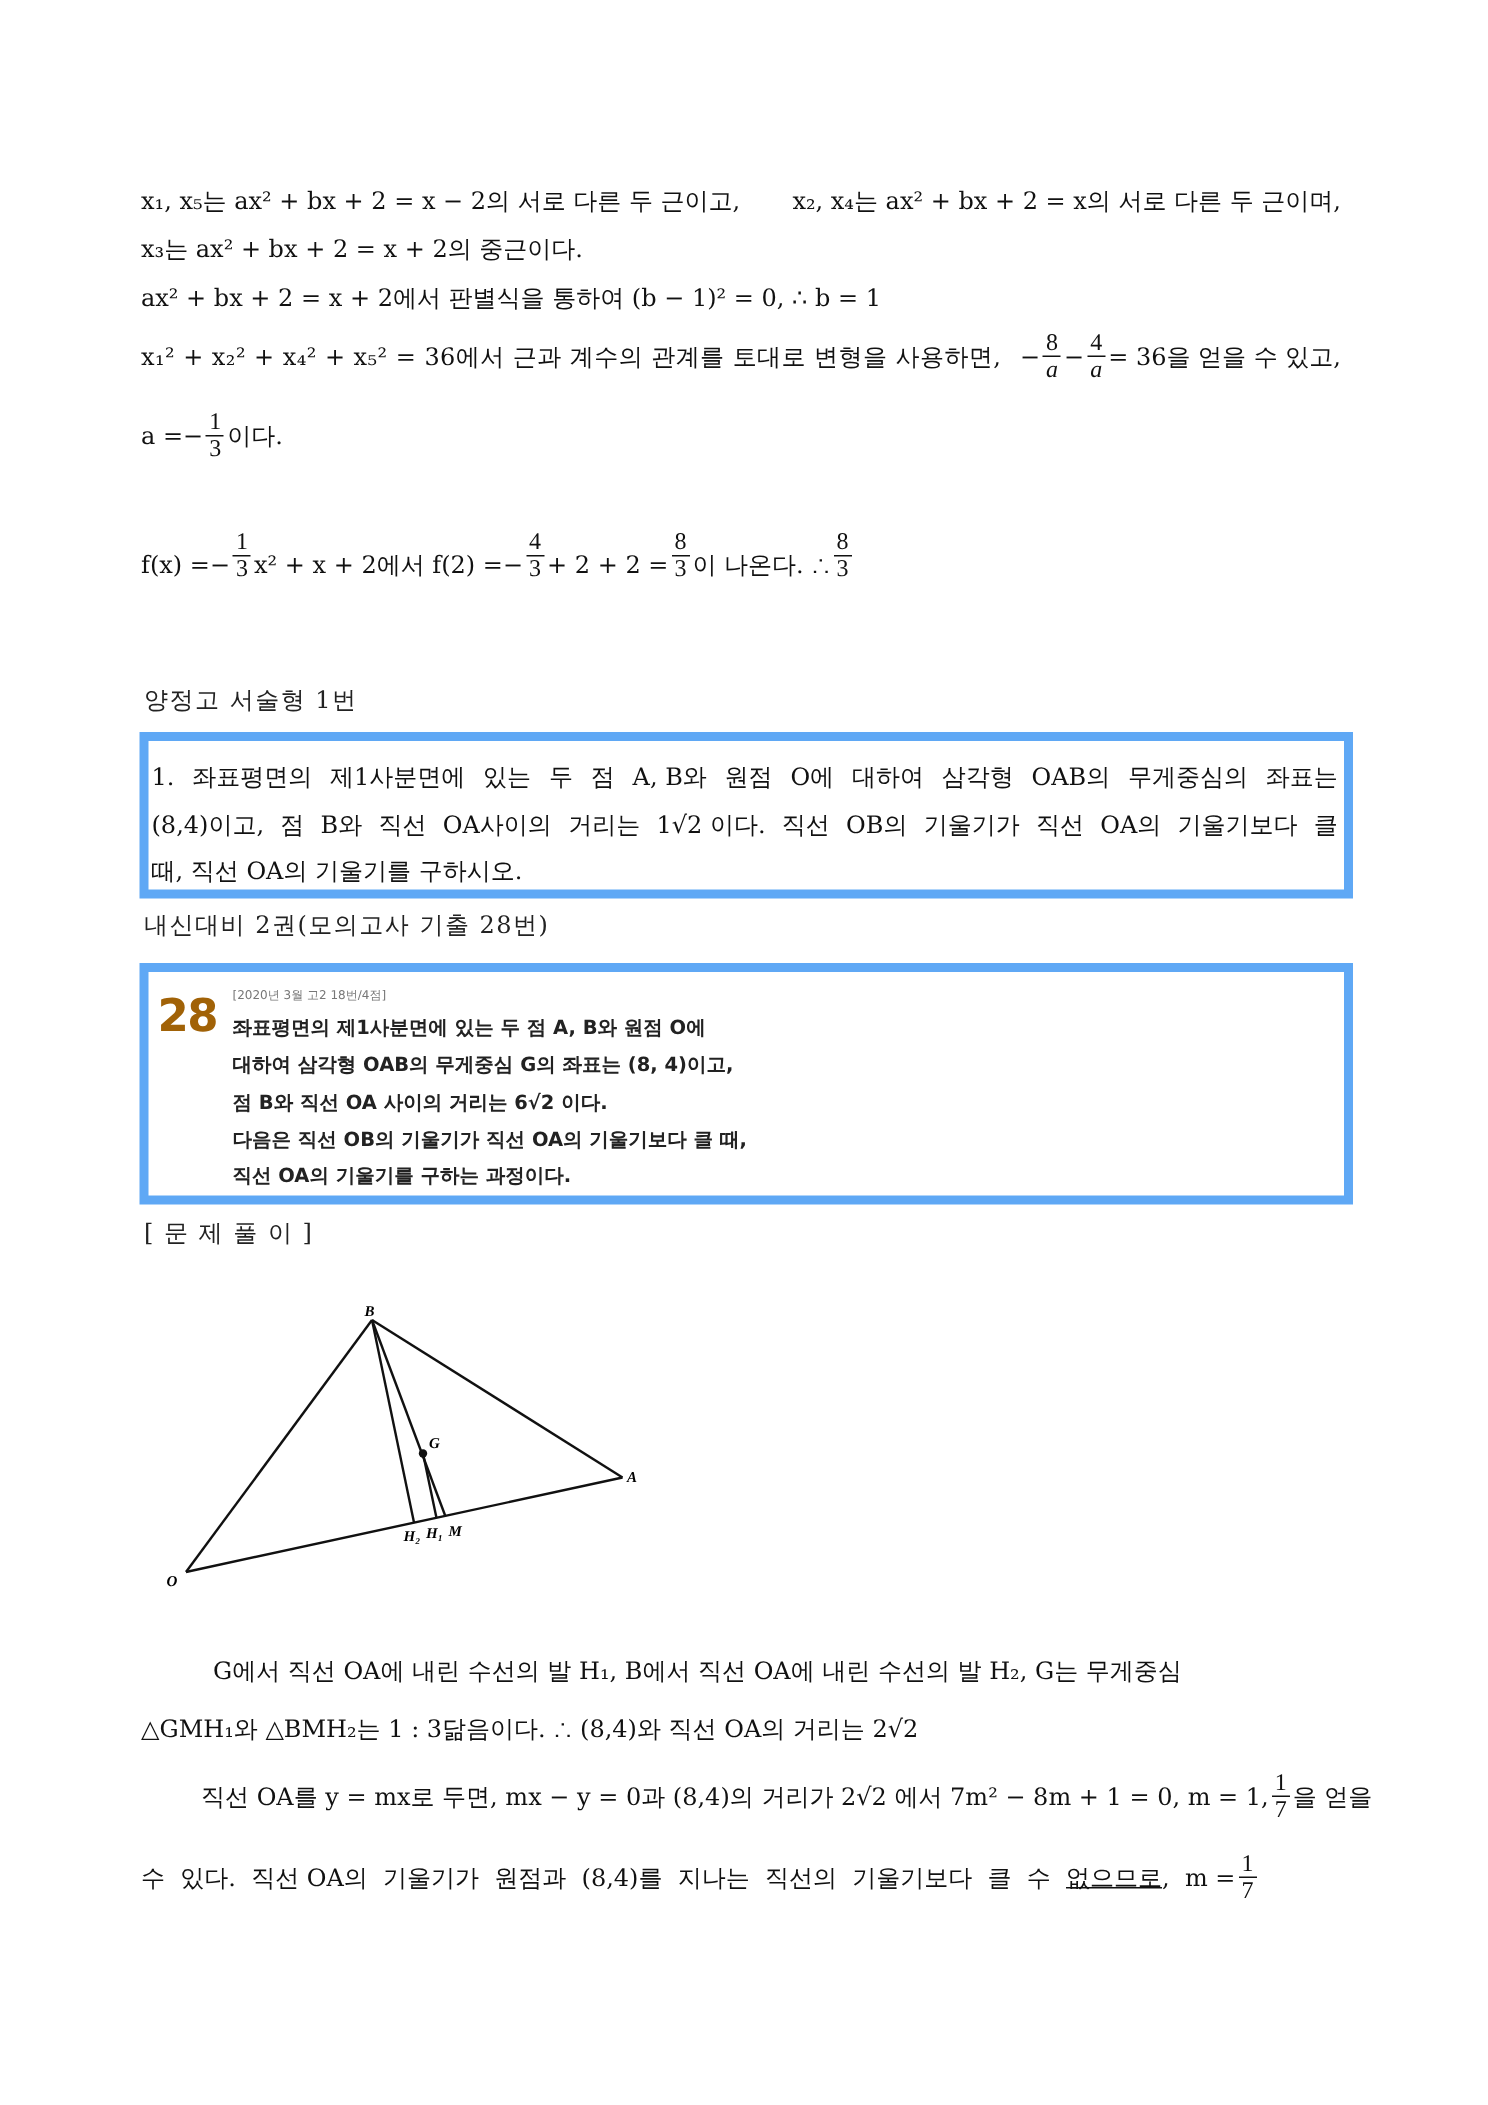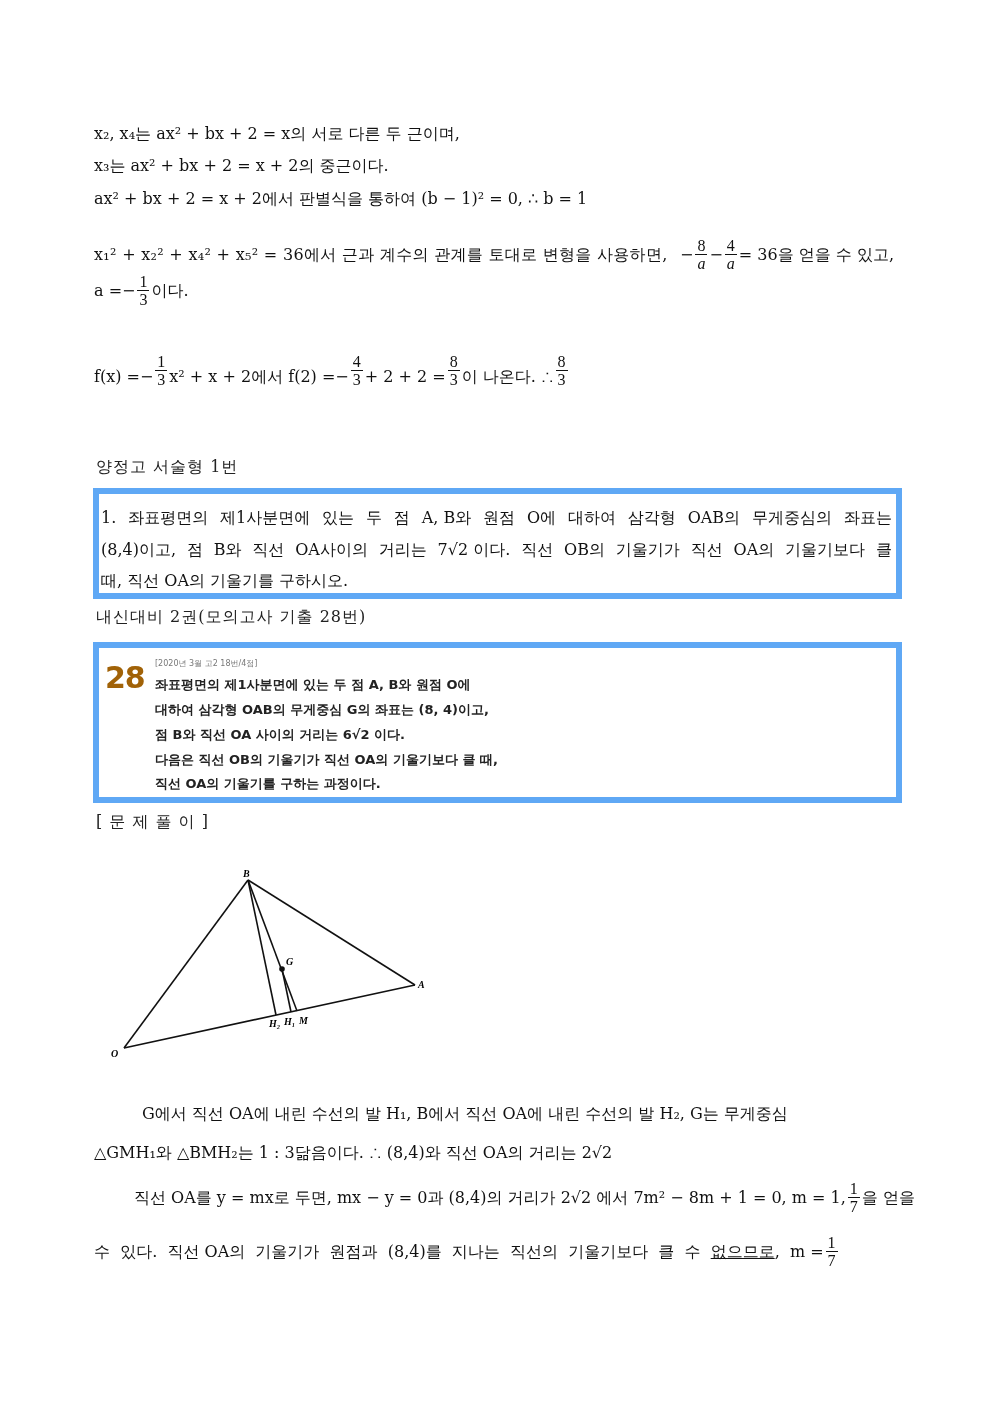--- a/index.html
+++ b/index.html
@@ -24,26 +24,27 @@
     .src { position: absolute; left: 56px; top: 10px; font-family: "DejaVu Sans", sans-serif; font-size: 8px; color: #777; }
     .p2 { position: absolute; left: 56px; font-family: "DejaVu Sans", sans-serif; font-weight: bold; font-size: 13px;
           color: #222; white-space: nowrap; }
     svg text { font-family: "Liberation Serif", serif; font-style: italic; font-weight: bold; font-size: 10px; }
     .ul { text-decoration: underline; }
   </style>
 </head>
 <body>
 
 <div class="line" style="top:123px; width:800px; display:flex; justify-content:space-between;">
+  <span>x₁, x₅는  ax² + bx + 2 = x − 2의  서로  다른  두  근이고,</span>
   <span>x₂, x₄는  ax² + bx + 2 = x의  서로  다른  두  근이며,</span>
 </div>
 <div class="line" style="top:155px;">x₃는  ax² + bx + 2 = x + 2의  중근이다.</div>
 <div class="line" style="top:188px;">ax² + bx + 2 = x + 2에서  판별식을  통하여  (b − 1)² = 0,  ∴  b = 1</div>
 
-<div class="line" style="top:220px; width:800px; display:flex; align-items:center;margin-top:17px;">
+<div class="line" style="top:220px; width:800px; display:flex; align-items:center;">
   <span style="flex:1; letter-spacing:0.3px;">x₁² + x₂² + x₄² + x₅² = 36에서  근과  계수의  관계를  토대로  변형을  사용하면,</span>
   <span>−</span>
   <span class="frac">
     <span class="num">8</span>
     <span class="den it">a</span>
   </span>
   <span>−</span>
   <span class="frac">
     <span class="num">4</span>
     <span class="den it">a</span>
@@ -102,21 +103,21 @@
     <span>무게중심의</span>
     <span>좌표는</span>
   </div>
   <div class="txt" style="top:45px;">
     <span>(8,4)이고,</span>
     <span>점</span>
     <span>B와</span>
     <span>직선</span>
     <span>OA사이의</span>
     <span>거리는</span>
-    <span>7√2 이다.</span>
+    <span>1√2 이다.</span>
     <span>직선</span>
     <span>OB의</span>
     <span>기울기가</span>
     <span>직선</span>
     <span>OA의</span>
     <span>기울기보다</span>
     <span>클</span>
   </div>
   <div class="txt" style="top:76px; justify-content:flex-start;">
     <span>때,  직선  OA의  기울기를  구하시오.</span>

